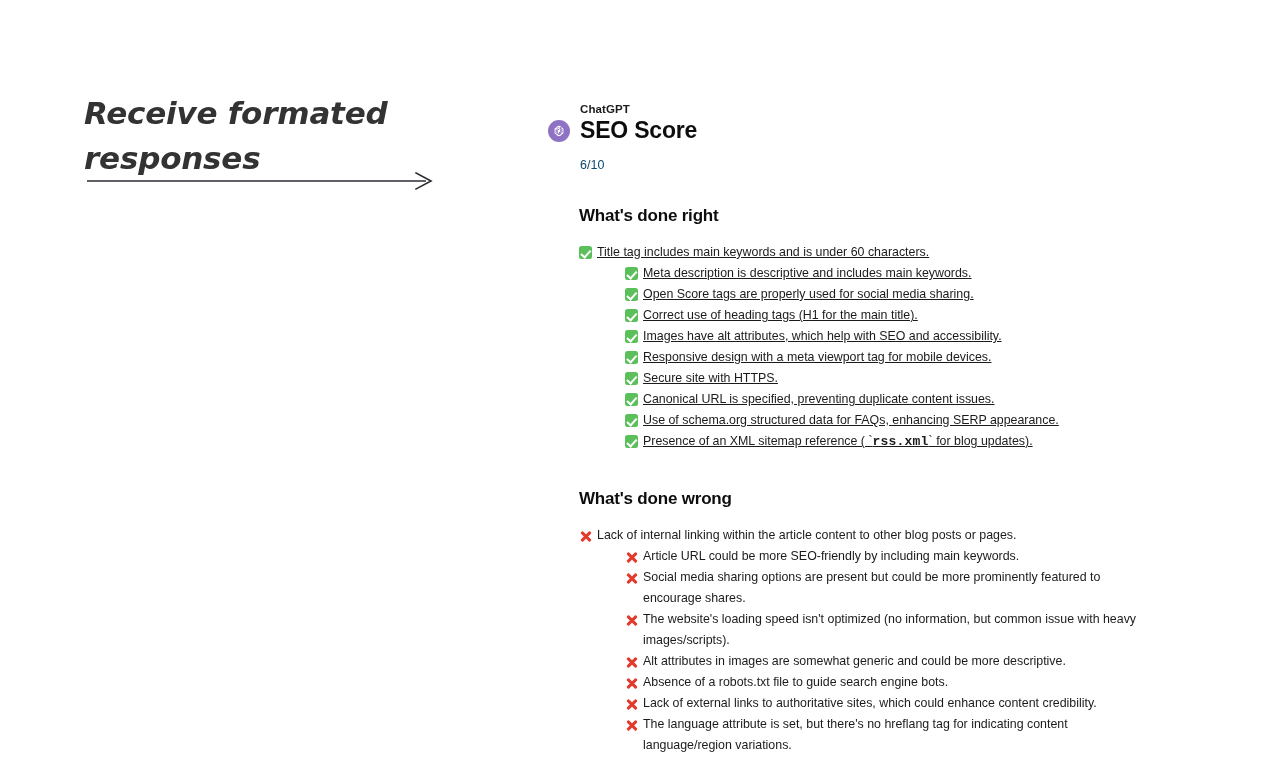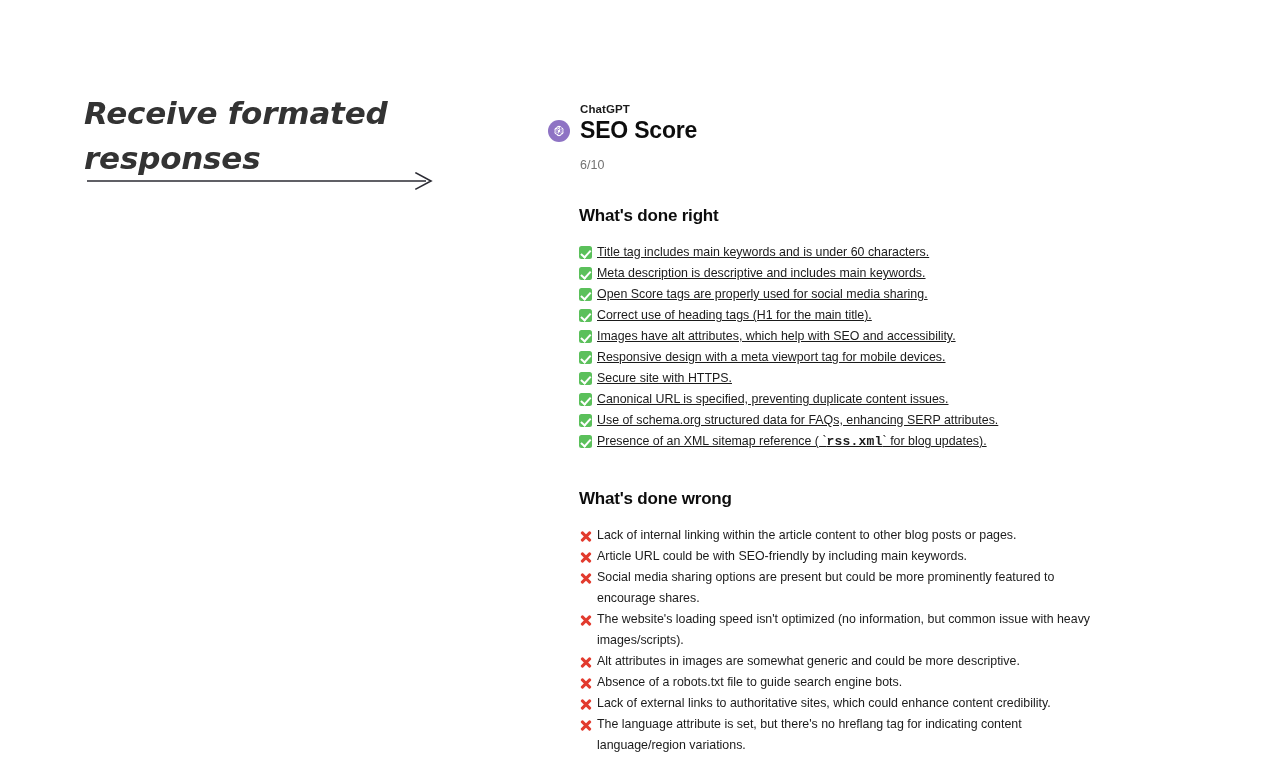--- a/index.html
+++ b/index.html
@@ -76,21 +76,21 @@
   #response-title {
     font-size: 23px;
     font-weight: bold;
     color: #0d0d0d;
     line-height: 24px;
     margin-top: 2px;
     letter-spacing: -0.2px;
   }
   #score {
     font-size: 12.5px;
-    color: #737373;
+    color: #0c4a6e;
     margin-top: 15px;
     margin-left: 32px;
     line-height: 16px;
   }
 
   .section { margin-left: 31px; }
   .section-heading {
     font-size: 17px;
     font-weight: bold;
     color: #0d0d0d;
@@ -102,21 +102,21 @@
 
   .list { margin-top: 15px; }
   .list-item {
     display: flex;
     align-items: flex-start;
     font-size: 12.4px;
     color: #1b1b1b;
     line-height: 21px;
     margin-bottom: 0px;
   }
-  .list .list-item + .list-item { margin-top: 0px; }
+  .list .list-item + .list-item { margin-top: 0px; margin-left: 46px; }
   .marker {
     flex: 0 0 auto;
     width: 16px;
     height: 21px;
     display: flex;
     align-items: center;
     justify-content: flex-start;
   }
   .item-text {
     flex: 1 1 auto;
@@ -249,21 +249,21 @@
         <div class="list-item">
           <span class="marker">
             <span class="chk"></span>
           </span>
           <span class="item-text">Canonical URL is specified, preventing duplicate content issues.</span>
         </div>
         <div class="list-item">
           <span class="marker">
             <span class="chk"></span>
           </span>
-          <span class="item-text">Use of schema.org structured data for FAQs, enhancing SERP attributes.</span>
+          <span class="item-text">Use of schema.org structured data for FAQs, enhancing SERP appearance.</span>
         </div>
         <div class="list-item">
           <span class="marker">
             <span class="chk"></span>
           </span>
           <span class="item-text">Presence of an XML sitemap reference ( `<code class="inline">rss.xml</code>` for blog updates).</span>
         </div>
       </div>
   </div>
 
@@ -273,21 +273,21 @@
         <div class="list-item">
           <span class="marker">
             <span class="xmark"></span>
           </span>
           <span class="item-text">Lack of internal linking within the article content to other blog posts or pages.</span>
         </div>
         <div class="list-item">
           <span class="marker">
             <span class="xmark"></span>
           </span>
-          <span class="item-text">Article URL could be with SEO-friendly by including main keywords.</span>
+          <span class="item-text">Article URL could be more SEO-friendly by including main keywords.</span>
         </div>
         <div class="list-item">
           <span class="marker">
             <span class="xmark"></span>
           </span>
           <span class="item-text">Social media sharing options are present but could be more prominently featured to encourage shares.</span>
         </div>
         <div class="list-item">
           <span class="marker">
             <span class="xmark"></span>

